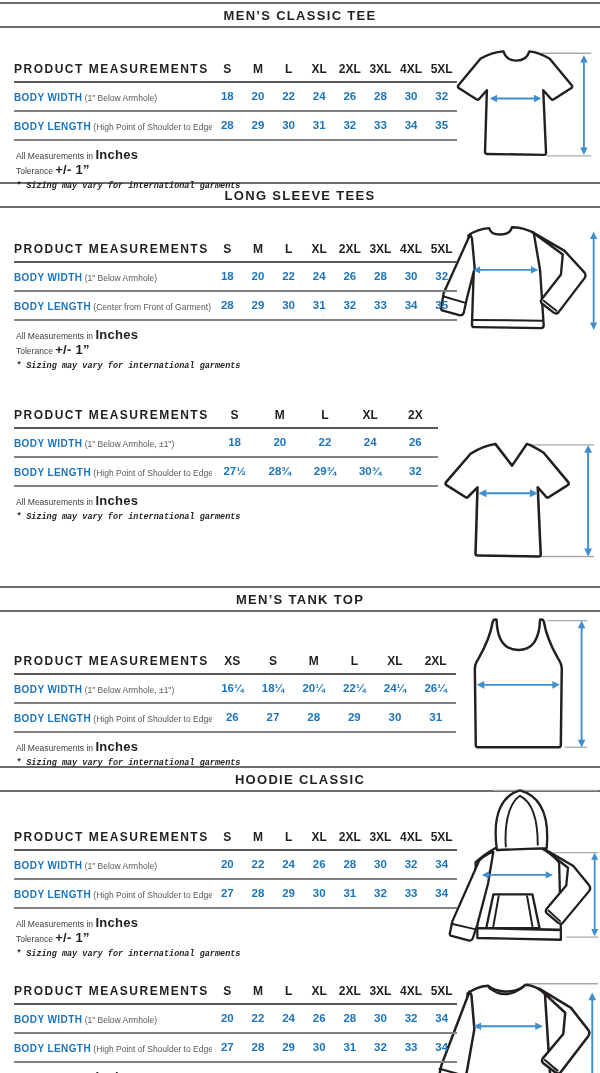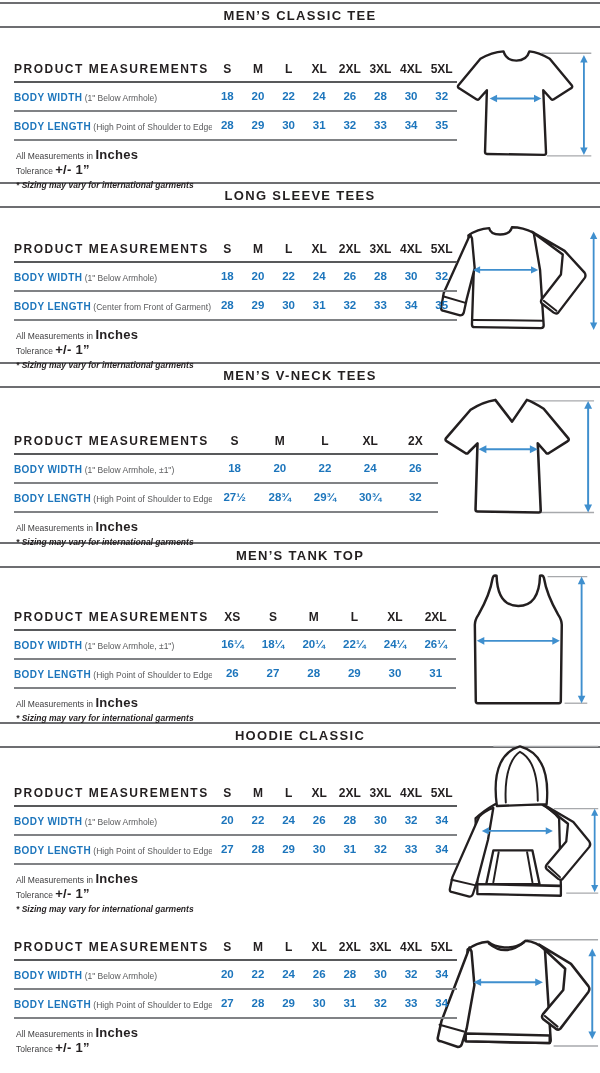--- a/index.html
+++ b/index.html
@@ -38,21 +38,21 @@
     letter-spacing:1.5px;color:var(--dark);white-space:nowrap;}
   th.size-th{font-size:12px;font-weight:bold;text-align:center;color:var(--dark);}
   tr.head-row th{border-bottom:2px solid var(--notegray);padding:2px 0 5px;}
   tr.data-row td{border-bottom:2px solid var(--rowrule);padding:4px 0 5px;}
   td.label-td{white-space:nowrap;overflow:hidden;}
   .row-label{color:var(--blue);font-weight:bold;font-size:10px;letter-spacing:.4px;}
   .row-note{color:var(--notegray);font-size:8.5px;}
   td.val-td{color:var(--blue);font-weight:bold;font-size:11.5px;text-align:center;}
   .notes{margin:7px 0 0 16px;font-size:8.5px;color:#414042;line-height:14px;position:relative;z-index:2;}
   .note-bold{font-weight:bold;color:var(--dark);font-size:13px;letter-spacing:.3px;}
-  .note-italic{font-style:italic;font-weight:bold;color:var(--dark);}
+  .note-italic{font-style:italic;font-weight:bold;color:var(--dark);font-family:Liberation Mono, monospace;}
   .art{position:absolute;z-index:1;}
   .art svg{display:block;width:100%;height:auto;}
   .s1 .art{top:42px;right:5px;width:146px;}
   .s2 .art{top:38px;right:0;width:168px;}
   .s3 .art{top:30px;right:2px;width:160px;}
   .s4 .art{top:28px;right:8px;width:137px;}
   .s5 .art{top:20px;right:0;width:160px;}
   .s6 .art{top:30px;right:0;width:172px;}
   .garment{fill:#fff;stroke:var(--dark);stroke-width:2.6;stroke-linejoin:round;stroke-linecap:round;}
   .detail{fill:none;stroke:var(--dark);stroke-width:2.2;stroke-linecap:round;}
@@ -199,23 +199,20 @@
 <g class="arrow">
             <line x1="178" y1="20" x2="178" y2="114"></line>
             <polygon points="178,13 174,21 182,21"></polygon>
             <polygon points="178,121 174,113 182,113"></polygon>
           </g>
 </svg>
       </div>
   </div>
 
   <div class="section s3">
-    <div class="section-header">
-      <span class="section-title">MEN’S V-NECK TEES</span>
-    </div>
     <div class="table-wrap">
       <table class="size-table">
         <thead>
           <tr class="head-row">
             <th class="pm-th">PRODUCT MEASUREMENTS</th>
           <th class="size-th">S</th>
               <th class="size-th">M</th>
               <th class="size-th">L</th>
               <th class="size-th">XL</th>
               <th class="size-th">2X</th>

